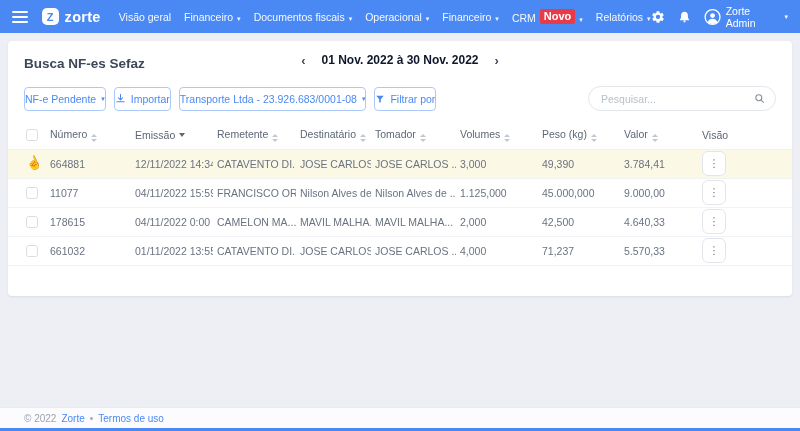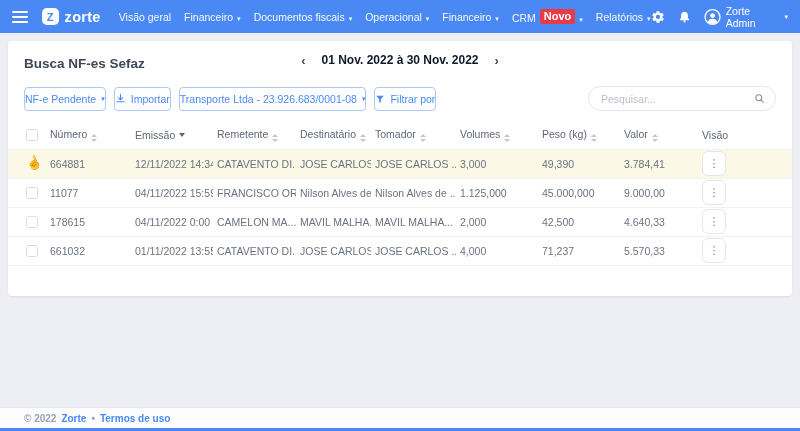--- a/index.html
+++ b/index.html
@@ -47,21 +47,21 @@
   tr.highlight { background:#fbf8e6; }
   .cb { width:12px; height:12px; border:1px solid #d9dde4; border-radius:2.5px; background:#fff; display:inline-block; vertical-align:middle; cursor:pointer; }
   .cb-cell { padding-left:18px !important; }
   .sort { display:inline-flex; flex-direction:column; gap:1.5px; margin-left:4px; vertical-align:1px; }
   .tri-up { width:0; height:0; border-left:3px solid transparent; border-right:3px solid transparent; border-bottom:3.5px solid #c2c8d2; }
   .tri-down { width:0; height:0; border-left:3px solid transparent; border-right:3px solid transparent; border-top:3.5px solid #c2c8d2; }
   .sort-desc { display:inline-block; margin-left:4px; width:0; height:0; border-left:3.5px solid transparent; border-right:3.5px solid transparent; border-top:4px solid #5d6776; vertical-align:2px; }
   .kebab { width:24px; height:25px; border:1px solid #e2e5eb; border-radius:6px; background:#fff; color:#707a87; font-size:11px; line-height:1; cursor:pointer; display:inline-flex; align-items:center; justify-content:center; font-family:inherit; }
   .hand { display:inline-block; transform:rotate(-22deg); font-size:13px; color:#1f2937; }
   
-  .footer { position:absolute; left:0; right:0; bottom:3px; height:21px; background:#fcfcfe; border-top:1px solid #e9ebf1; display:flex; align-items:center; gap:5px; padding-left:24px; font-size:10px; color:#9aa3b1;font-weight:bold; }
+  .footer { position:absolute; left:0; right:0; bottom:3px; height:21px; background:#fcfcfe; border-top:1px solid #e9ebf1; display:flex; align-items:center; gap:5px; padding-left:24px; font-size:10px; color:#9aa3b1; }
   .footer a { color:#4a89f4; text-decoration:none; cursor:pointer; }
   .accent-bar { position:absolute; left:0; right:0; bottom:0; height:3px; background:#4a89f4; }
 </style>
 </head>
 <body>
 
 <nav class="topbar">
   <div class="hamburger">
       <i></i>
       <i></i>

